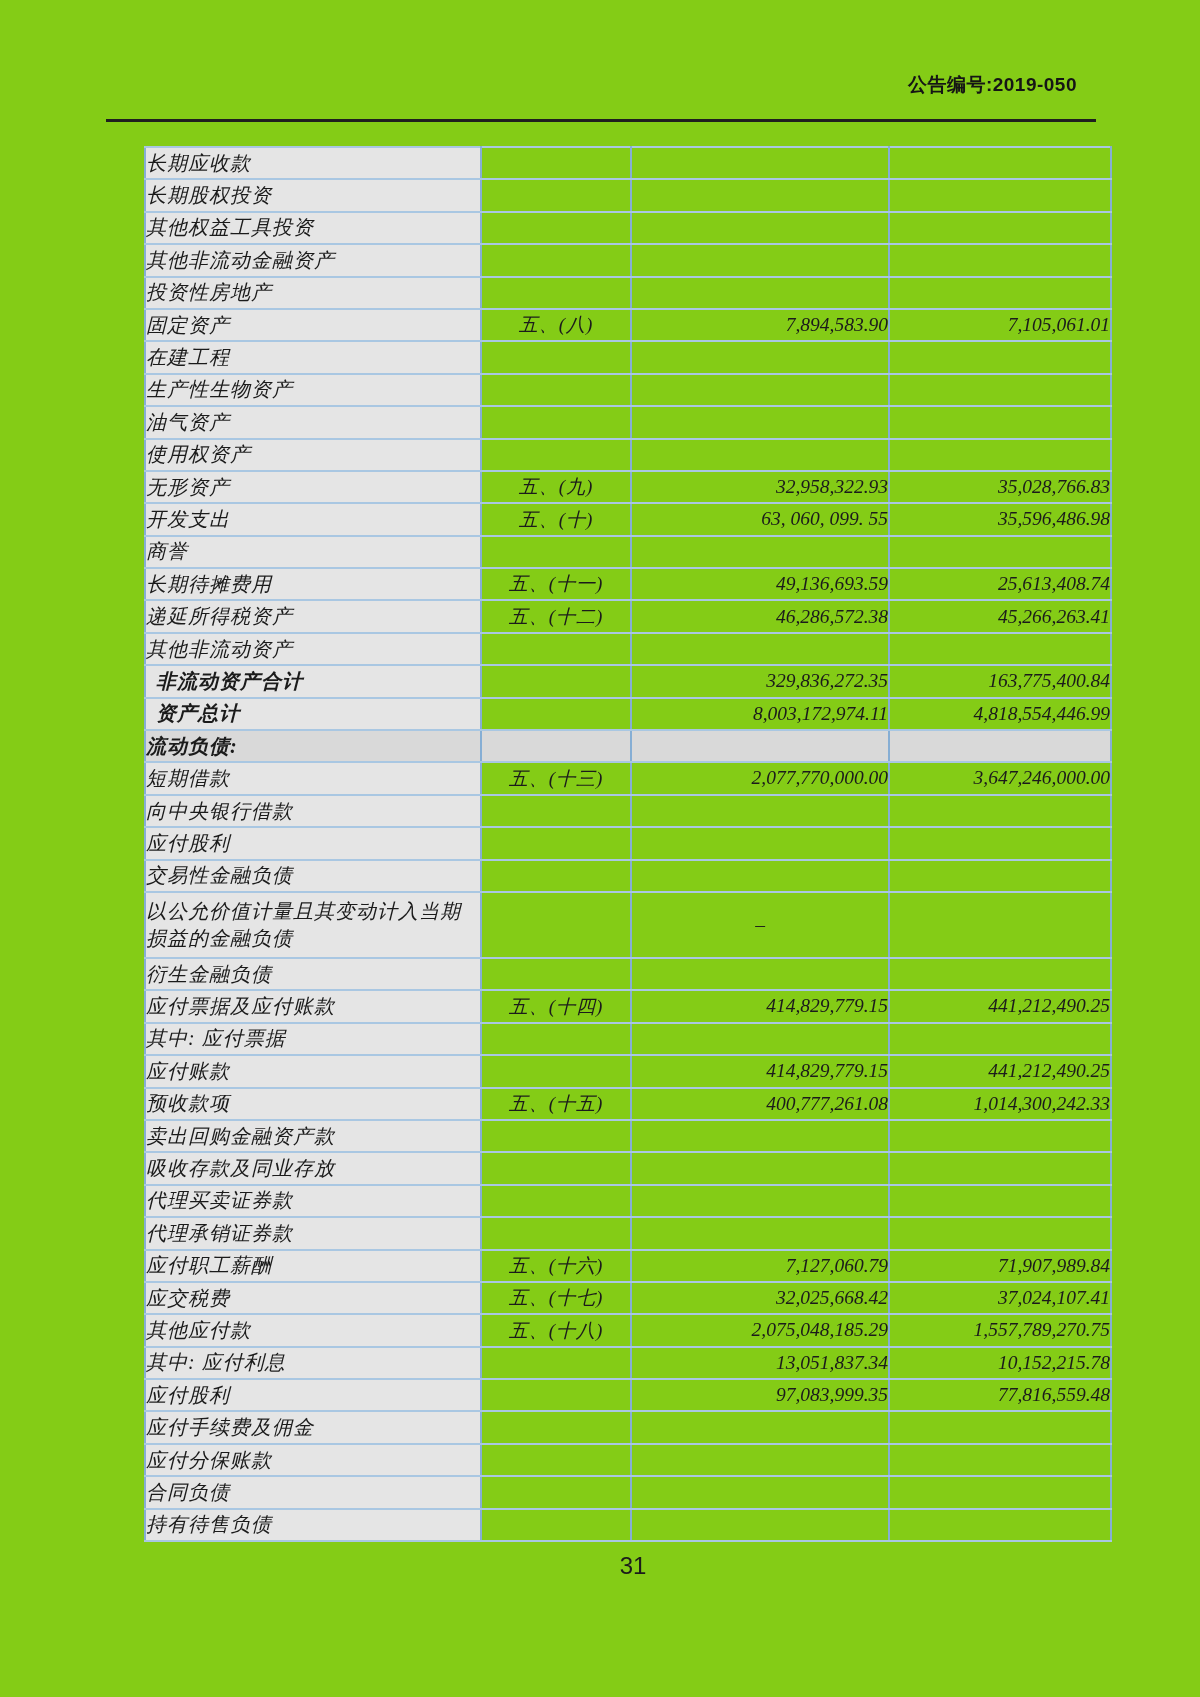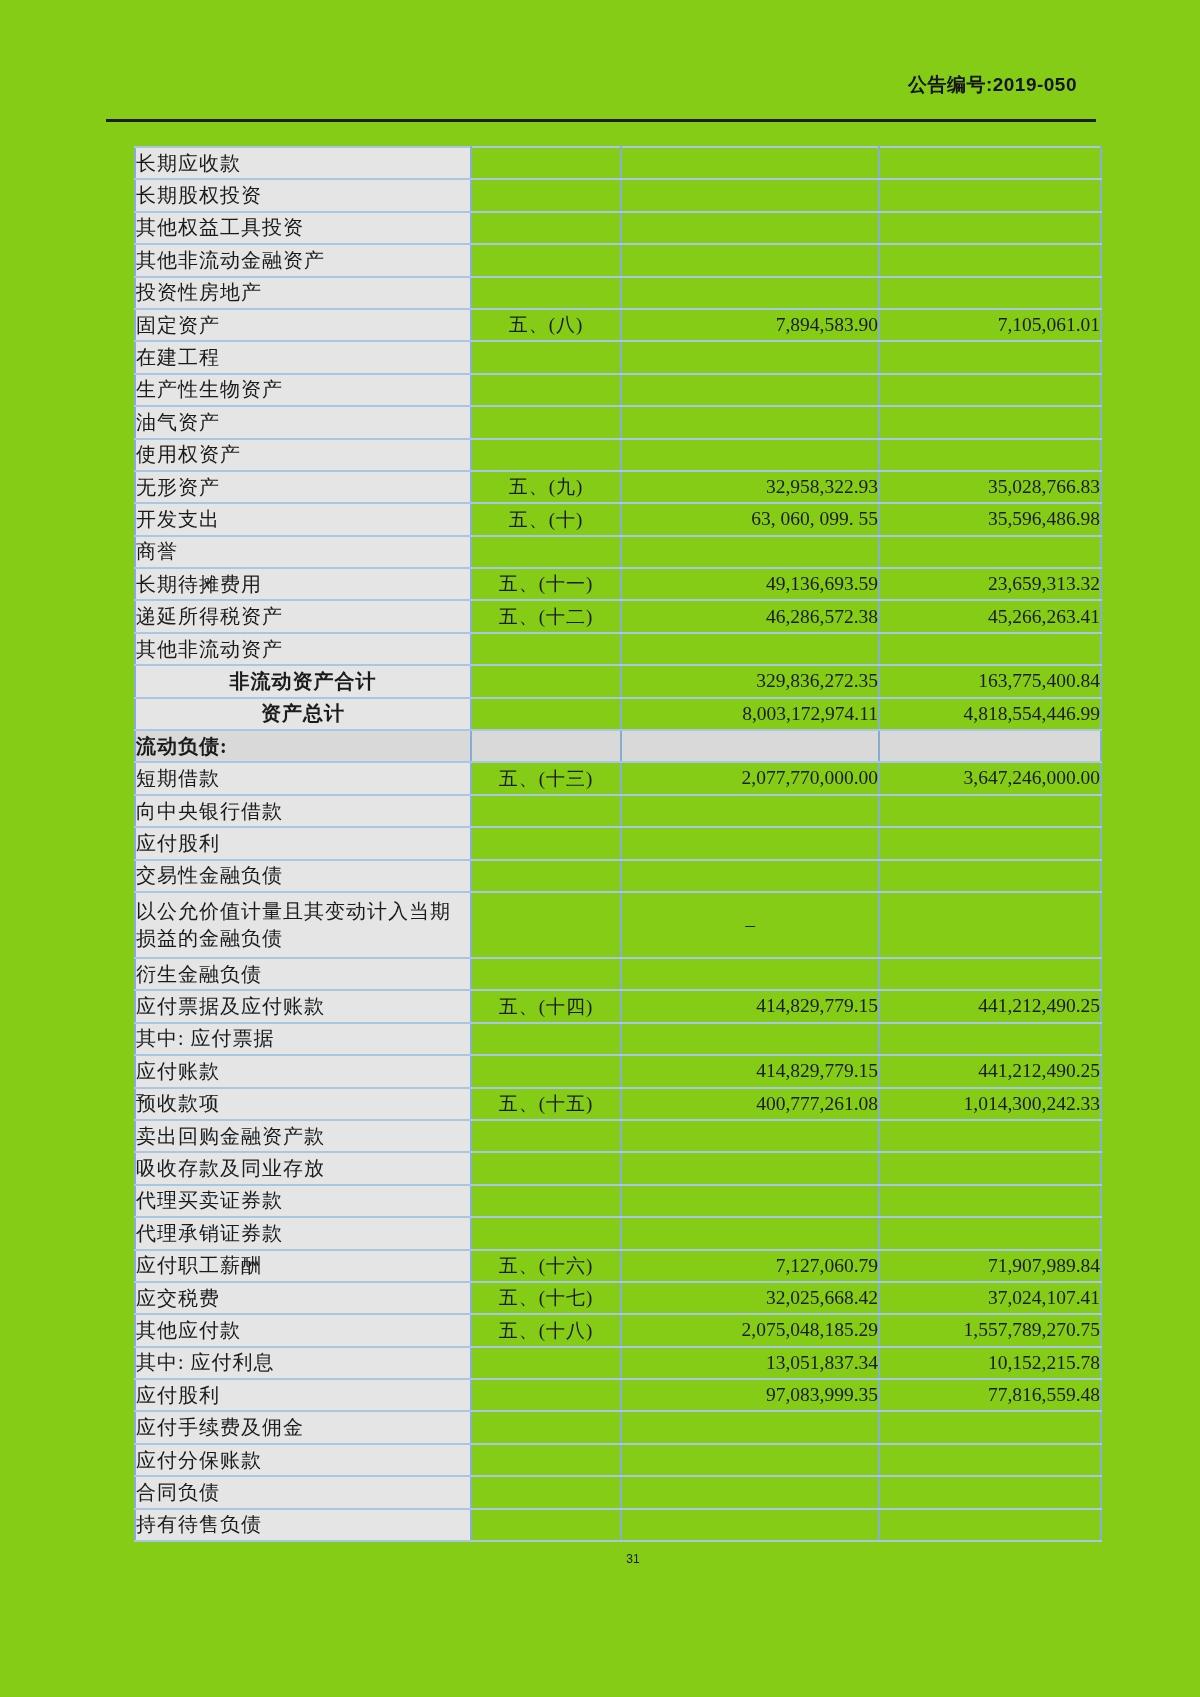--- a/index.html
+++ b/index.html
@@ -29,26 +29,27 @@
   .header-rule {
     position: absolute;
     left: 106px;
     top: 119px;
     width: 990px;
     height: 3px;
     background: #1f1f1f;
   }
   table.sheet {
     position: absolute;
-    left: 134px;
+    left: 144px;
     top: 146px;
     width: 966px;
     border-collapse: collapse;
     table-layout: fixed;
     border: 2px solid #86aed4;
+    font-style: italic;
   }
   table.sheet td {
     border: 2px solid #86aed4;
     border-top-color: #a9c7e2;
     border-bottom-color: #a9c7e2;
     height: 30.4px;
     padding: 0;
     vertical-align: middle;
     overflow: hidden;
     line-height: 1.35;
@@ -71,41 +72,40 @@
   td.c-val {
     font-size: 19.5px;
     text-align: right;
     padding-right: 9px;
   }
   td.c-val.center {
     text-align: center;
     padding-right: 0;
   }
   tr.total td.c-label {
-    text-align: center;
-    padding-left: 0;
+    padding-left: 10px;
     font-weight: 700;
   }
   tr.section td {
     background: #d9d9d9;
   }
   tr.section td.c-label {
     font-weight: 700;
   }
   tr.tall td {
     height: 64px;
   }
   .page-num {
     position: absolute;
     left: 66px;
     right: 0;
     top: 1552px;
     text-align: center;
     font-family: "Liberation Sans", "DejaVu Sans", sans-serif;
-    font-size: 12px;
+    font-size: 24px;
     color: #1b1b1b;
   }
 </style>
 </head>
 <body>
 
 <div class="page">
 
   <div class="notice">公告编号:2019-050</div>
 
@@ -194,21 +194,21 @@
         <tr>
           <td class="c-label">商誉</td>
           <td class="c-note"></td>
           <td class="c-val"></td>
           <td class="c-val"></td>
         </tr>
         <tr>
           <td class="c-label">长期待摊费用</td>
           <td class="c-note">五、(十一)</td>
           <td class="c-val">49,136,693.59</td>
-          <td class="c-val">23,659,313.32</td>
+          <td class="c-val">25,613,408.74</td>
         </tr>
         <tr>
           <td class="c-label">递延所得税资产</td>
           <td class="c-note">五、(十二)</td>
           <td class="c-val">46,286,572.38</td>
           <td class="c-val">45,266,263.41</td>
         </tr>
         <tr>
           <td class="c-label">其他非流动资产</td>
           <td class="c-note"></td>

